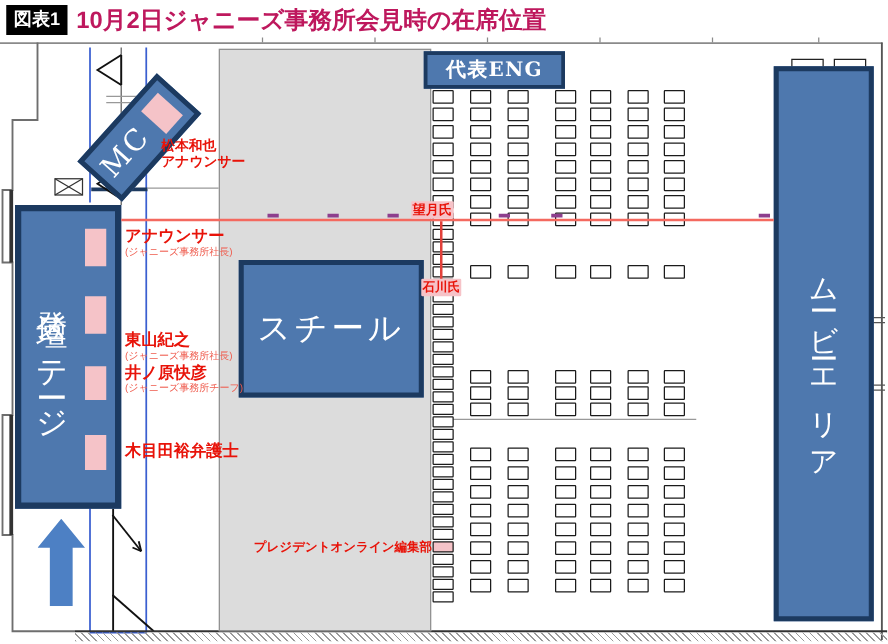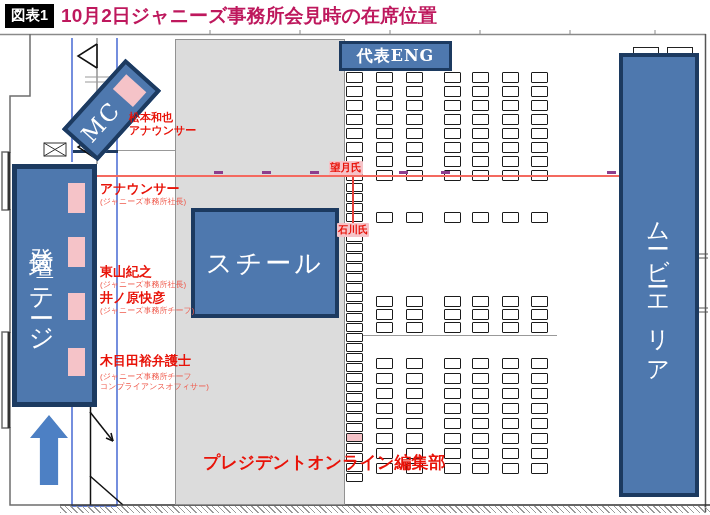--- a/index.html
+++ b/index.html
@@ -47,22 +47,22 @@
   #label-matsumoto .pname,#label-matsumoto .prole-same{font-size:11px;font-weight:bold;color:#e81309;}
   #label-kimeda{left:100px;top:181px;}
   #label-higashiyama{left:100px;top:246px;margin-top:18px;}
   #label-inohara{left:100px;top:290px;}
   #label-yamada{left:100px;top:353px;}
   #label-yamada .prole{margin-top:3px;}
   .marker{position:absolute;z-index:7;color:#e81309;font-weight:bold;background:#f6c3c8;
           padding:0 1px;border-radius:1px;}
   #marker-mochizuki{left:329px;top:161px;font-size:10.5px;}
   #marker-ishikawa{left:337px;top:223px;font-size:10px;}
-  #marker-president{position:absolute;left:203px;top:451px;z-index:7;color:#e81309;
-                    font-weight:bold;font-size:17px;white-space:nowrap;}
+  #marker-president{position:absolute;left:203px;top:431px;z-index:7;color:#e81309;
+                    font-weight:bold;font-size:10px;white-space:nowrap;}
 
   #arrow-up{position:absolute;left:30px;top:415px;width:38px;height:70px;background:#4d80c4;z-index:7;
             clip-path:polygon(50% 0,100% 33%,74% 33%,74% 100%,26% 100%,26% 33%,0 33%);}
 
   #titlebar{position:absolute;left:5px;top:3px;z-index:9;display:flex;align-items:center;gap:7px;}
   #title-badge{background:#000;color:#fff;font-size:14.5px;font-weight:bold;padding:2px 6px 3px 6px;}
   #title-text{font-size:19px;font-weight:bold;color:#be185d;}
 </style>
 </head>
 <body>
@@ -316,21 +316,20 @@
   <div class="plabel" id="label-higashiyama">
     <div class="pname">東山紀之</div>
     <div class="prole">(ジャニーズ事務所社長)</div>
   </div>
   <div class="plabel" id="label-inohara">
     <div class="pname">井ノ原快彦</div>
     <div class="prole">(ジャニーズ事務所チーフ)</div>
   </div>
   <div class="plabel" id="label-yamada">
     <div class="pname">木目田裕弁護士</div>
-    <div class="prole"><span>(ジャニーズ事務所チーフ</span><br><span>コンプライアンスオフィサー)</span></div>
   </div>
 
   <div class="marker" id="marker-mochizuki">望月氏</div>
   <div class="marker" id="marker-ishikawa">石川氏</div>
   <div id="marker-president">プレジデントオンライン編集部</div>
 
   <div id="arrow-up"></div>
 
   <div id="titlebar">
     <span id="title-badge">図表1</span>

